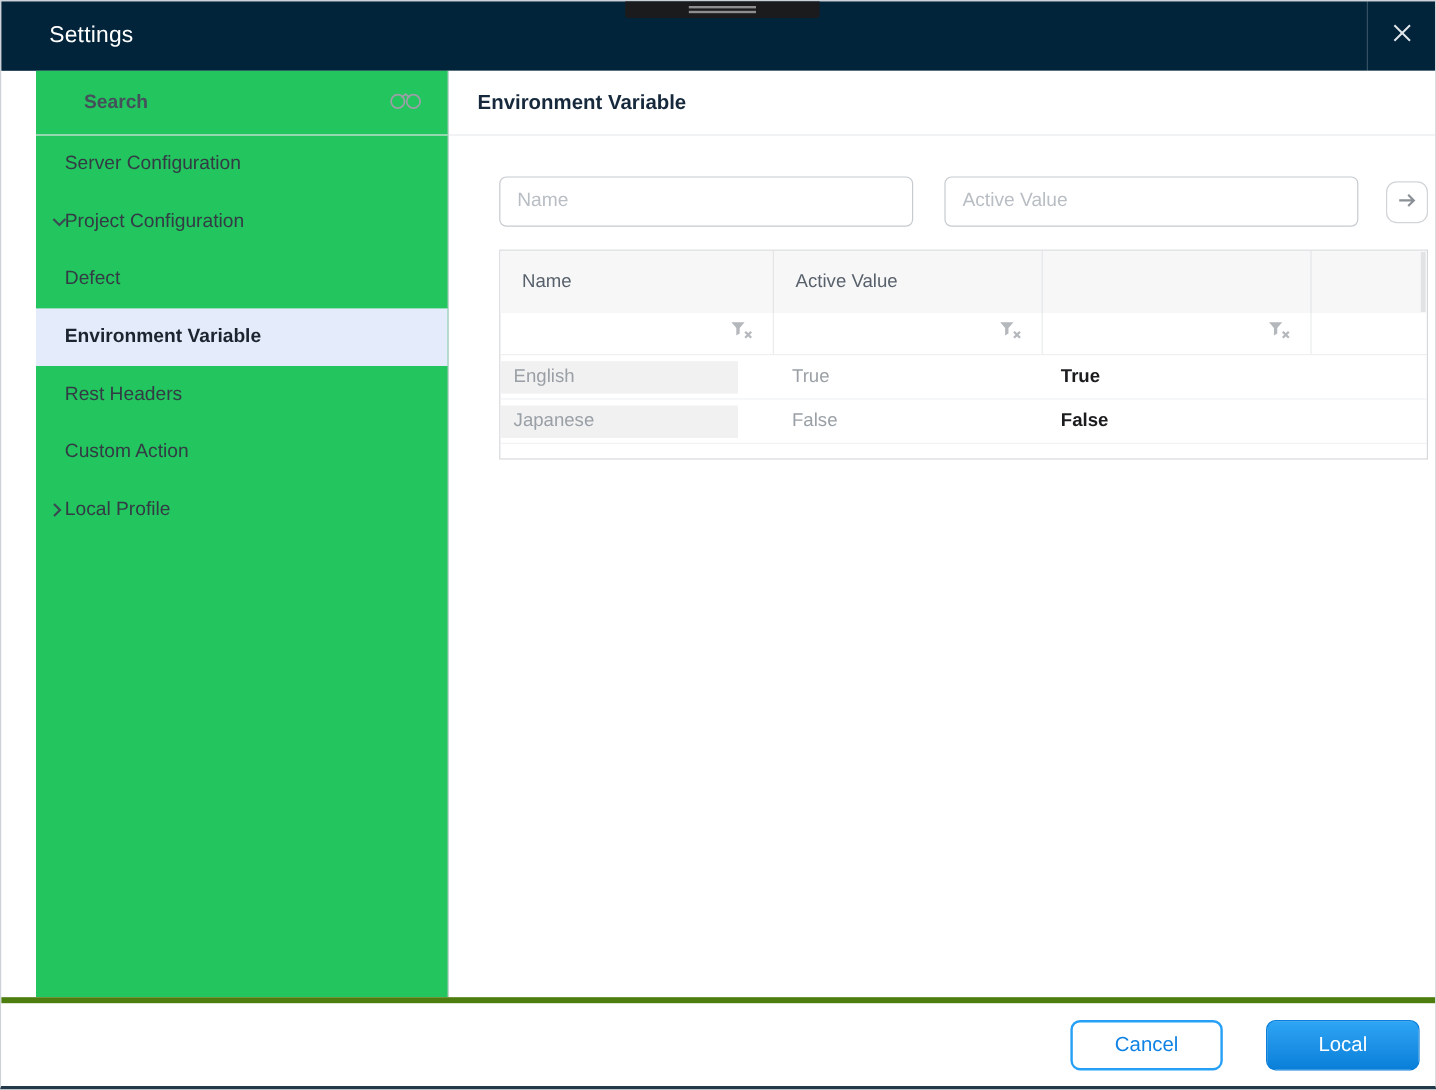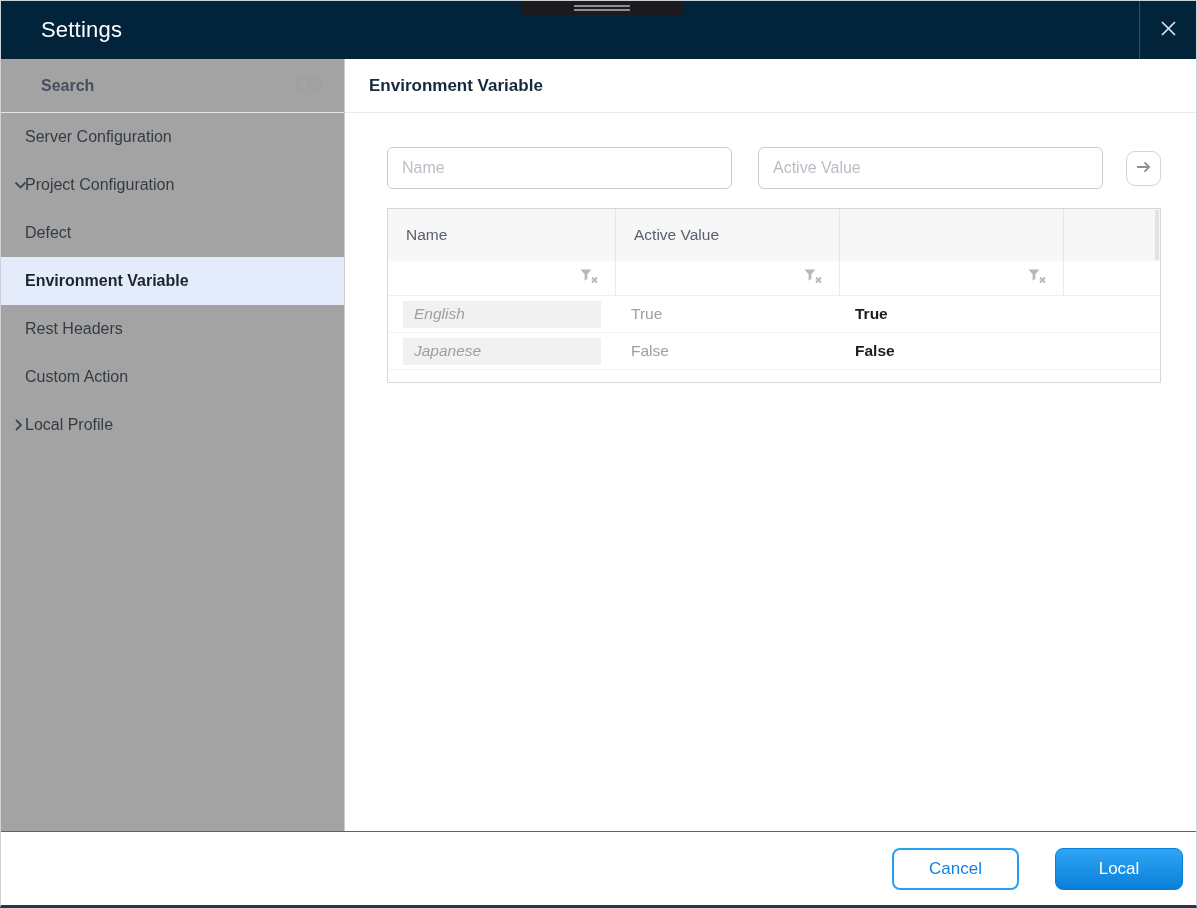--- a/index.html
+++ b/index.html
@@ -10,40 +10,40 @@
     position:relative; width:1197px; height:908px;
     background:#ffffff; overflow:hidden;
     border:1px solid #ccd2d7; border-bottom:3px solid #22394a;
   }
 
   
   .hdr {
     position:absolute; top:0; left:0; right:0; height:58px;
     background:#02243a; display:flex; align-items:center;
   }
-  .hdr-title { color:#ffffff; font-size:22px; letter-spacing:.2px; padding-left:40px; }
+  .hdr-title { color:#ffffff; font-size:19px; letter-spacing:.2px; padding-left:40px; }
   .hdr-close {
     position:absolute; right:0; top:0; width:57px; height:58px;
     border-left:1px solid rgba(255,255,255,.20);
     display:flex; align-items:center; justify-content:center; cursor:pointer;
   }
   .drag-peek {
     position:absolute; left:520px; top:0; width:162px; height:14px;
     background:#1b1b1d; display:flex; flex-direction:column;
     align-items:center; justify-content:center; gap:2px;
     border-radius:0 0 2px 2px;
   }
   .drag-peek i { display:block; width:56px; height:2px; background:#8e8e90; }
 
   
   .bodywrap { position:absolute; top:58px; left:0; right:0; bottom:74px; display:flex; }
 
   .sidebar {
-    width:344px; background:#a3a3a3; border-right:1px solid #c9cdd1;
-    display:flex; flex-direction:column;
+    width:344px; background:#22c55e; border-right:1px solid #c9cdd1;
+    display:flex; flex-direction:column;margin-left:29px;
   }
   .search-row {
     height:54px; border-bottom:1px solid #e2e4e6; flex:0 0 54px;
     display:flex; align-items:center; justify-content:space-between;
     padding:0 20px 0 40px; cursor:pointer;
   }
   .search-row span { font-size:16px; font-weight:600; color:#45505b; }
   .nav-item {
     height:48px; flex:0 0 48px; display:flex; align-items:center;
     padding-left:24px; font-size:16px; color:#333b44; position:relative; cursor:pointer;
@@ -88,31 +88,31 @@
   .g-scrollhint { position:absolute; right:1px; top:1px; width:4px; height:50px; background:#e2e3e5; }
   .g-filter { height:35px; border-bottom:1px solid #efefef; }
   .g-filter .g-cell {
     display:flex; align-items:center; justify-content:flex-end;
     padding-right:16px; border-right:1px solid #e9ebec; cursor:pointer;
   }
   .g-filter .g-cell:last-child { border-right:none; }
   .g-data { height:37px; border-bottom:1px solid #f1f2f3; cursor:pointer; }
   .g-data .g-cell { display:flex; align-items:center; font-size:15.5px; }
   .name-chip {
-    margin-left:15px; width:calc(100% - 30px); height:27px; background:#f1f1f2;
-    display:flex; align-items:center; padding-left:11px; color:#9aa0a6;font-style:italic;
+    margin-left:0; width:calc(100% - 30px); height:27px; background:#f1f1f2;
+    display:flex; align-items:center; padding-left:11px; color:#9aa0a6;
   }
   .val-muted { padding-left:15px; color:#9aa0a6; }
   .val-bold  { padding-left:15px; font-weight:700; color:#1b1c1e; }
   .g-pad { height:12px; }
 
   
   .footer {
     position:absolute; left:0; right:0; bottom:0; height:74px; background:#fff;
-    border-top:1px solid #4d7c0f; display:flex; align-items:center;
+    border-top:5px solid #4d7c0f; display:flex; align-items:center;
     justify-content:flex-end; gap:36px; padding-right:13px;
   }
   .btn { height:42px; border-radius:8px; font-size:17px; cursor:pointer;
          font-family:"Liberation Sans", sans-serif; }
   .btn-cancel { width:127px; background:#ffffff; border:2px solid #26a0f6; color:#1082e4; }
   .btn-save   { width:128px; border:1px solid #0a7fd9; color:#ffffff;
                 background:linear-gradient(#2fa5f5, #0a7fd9); }
 </style>
 </head>
 <body>

